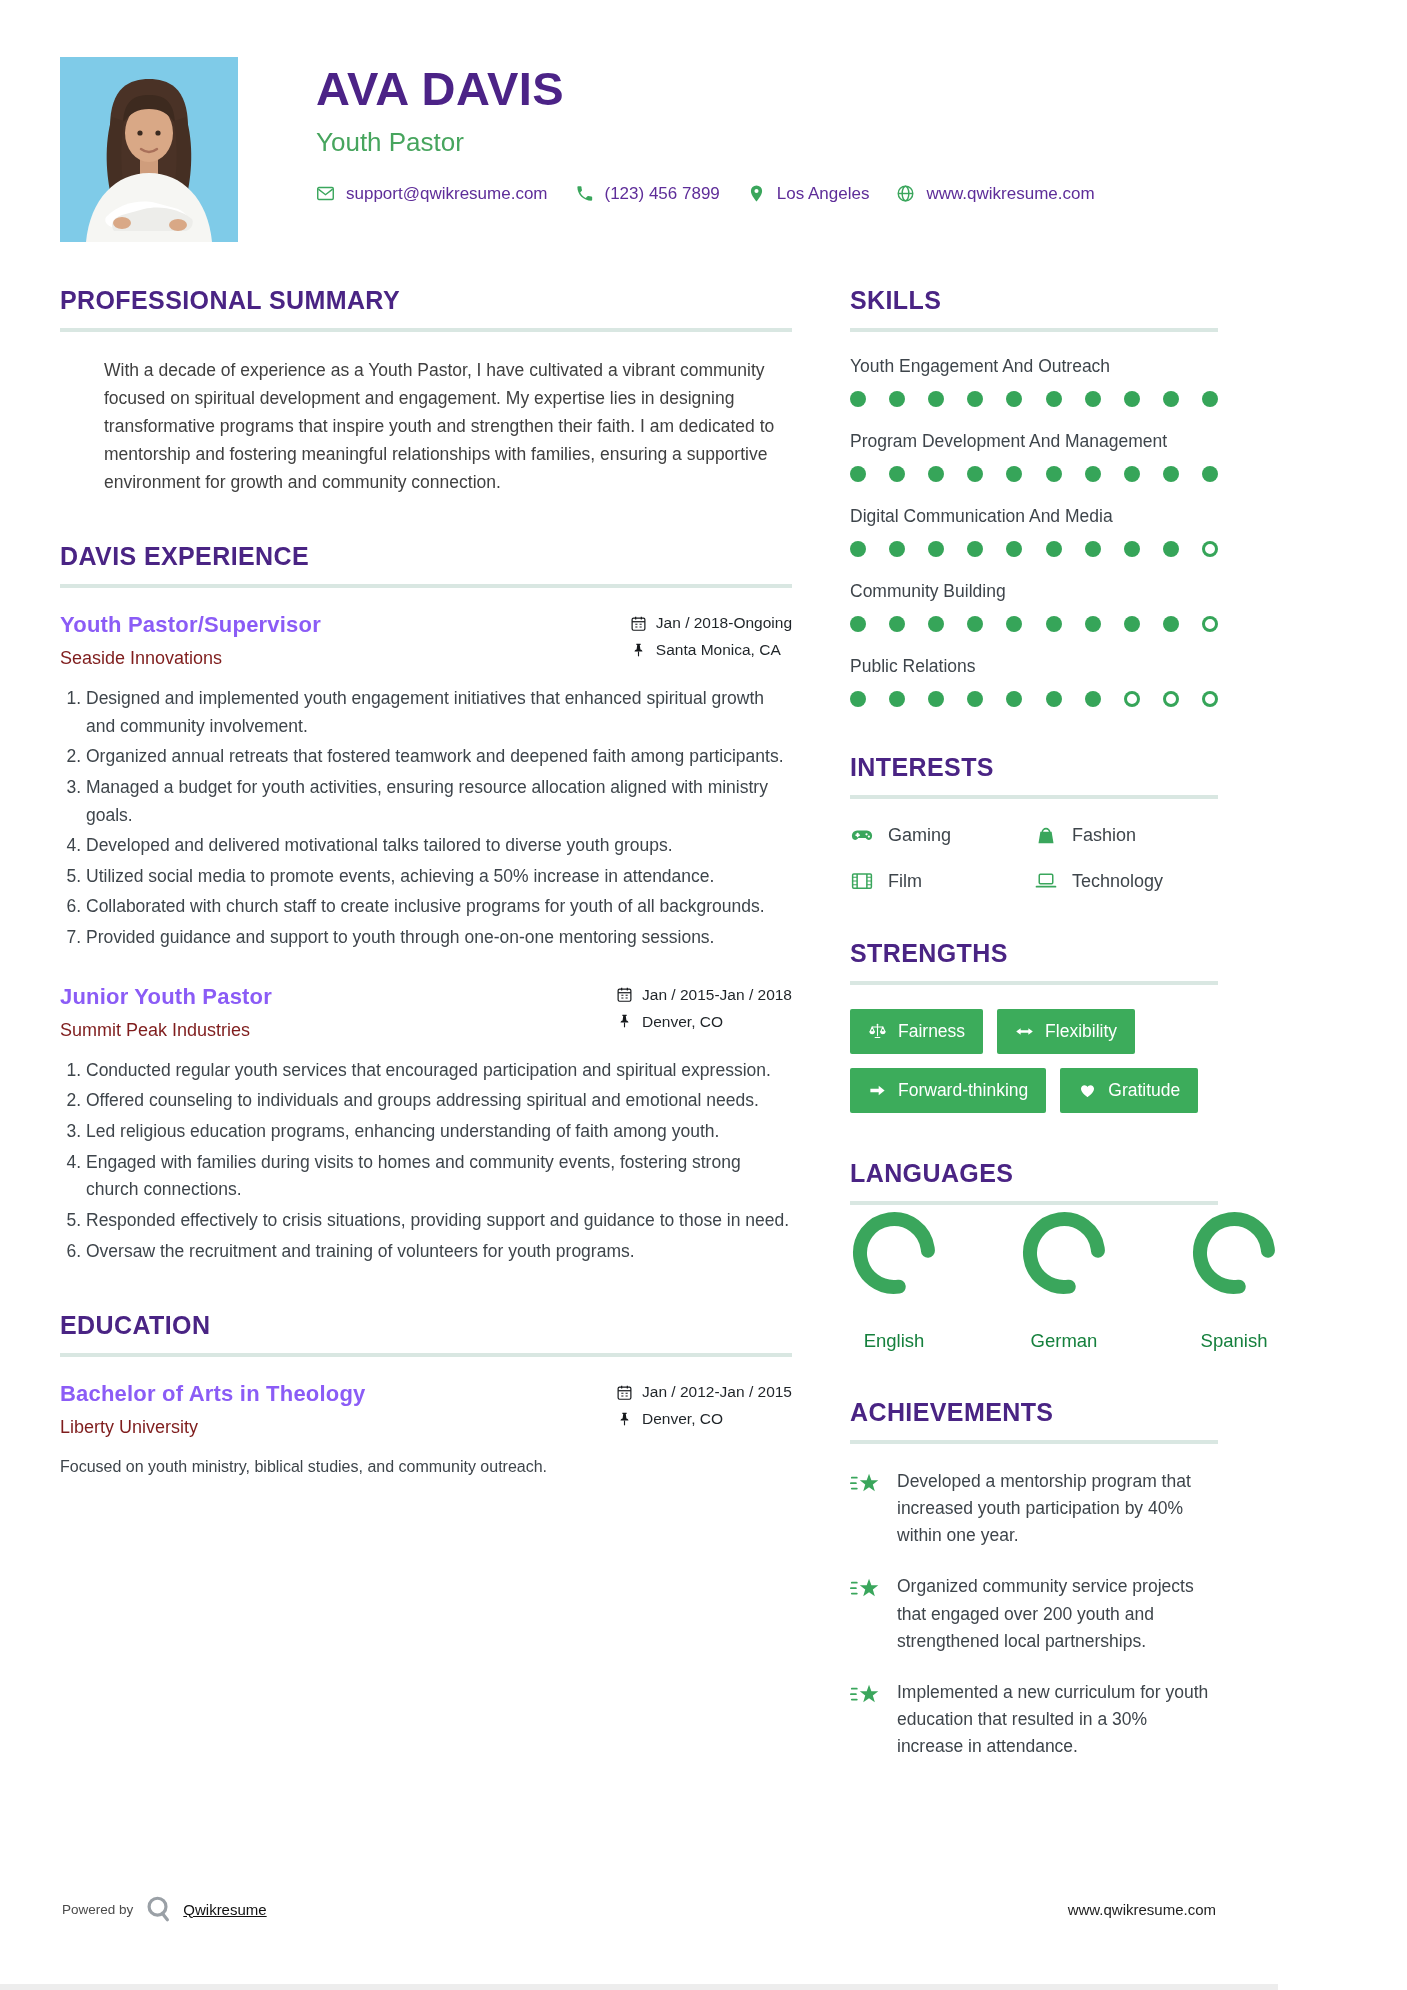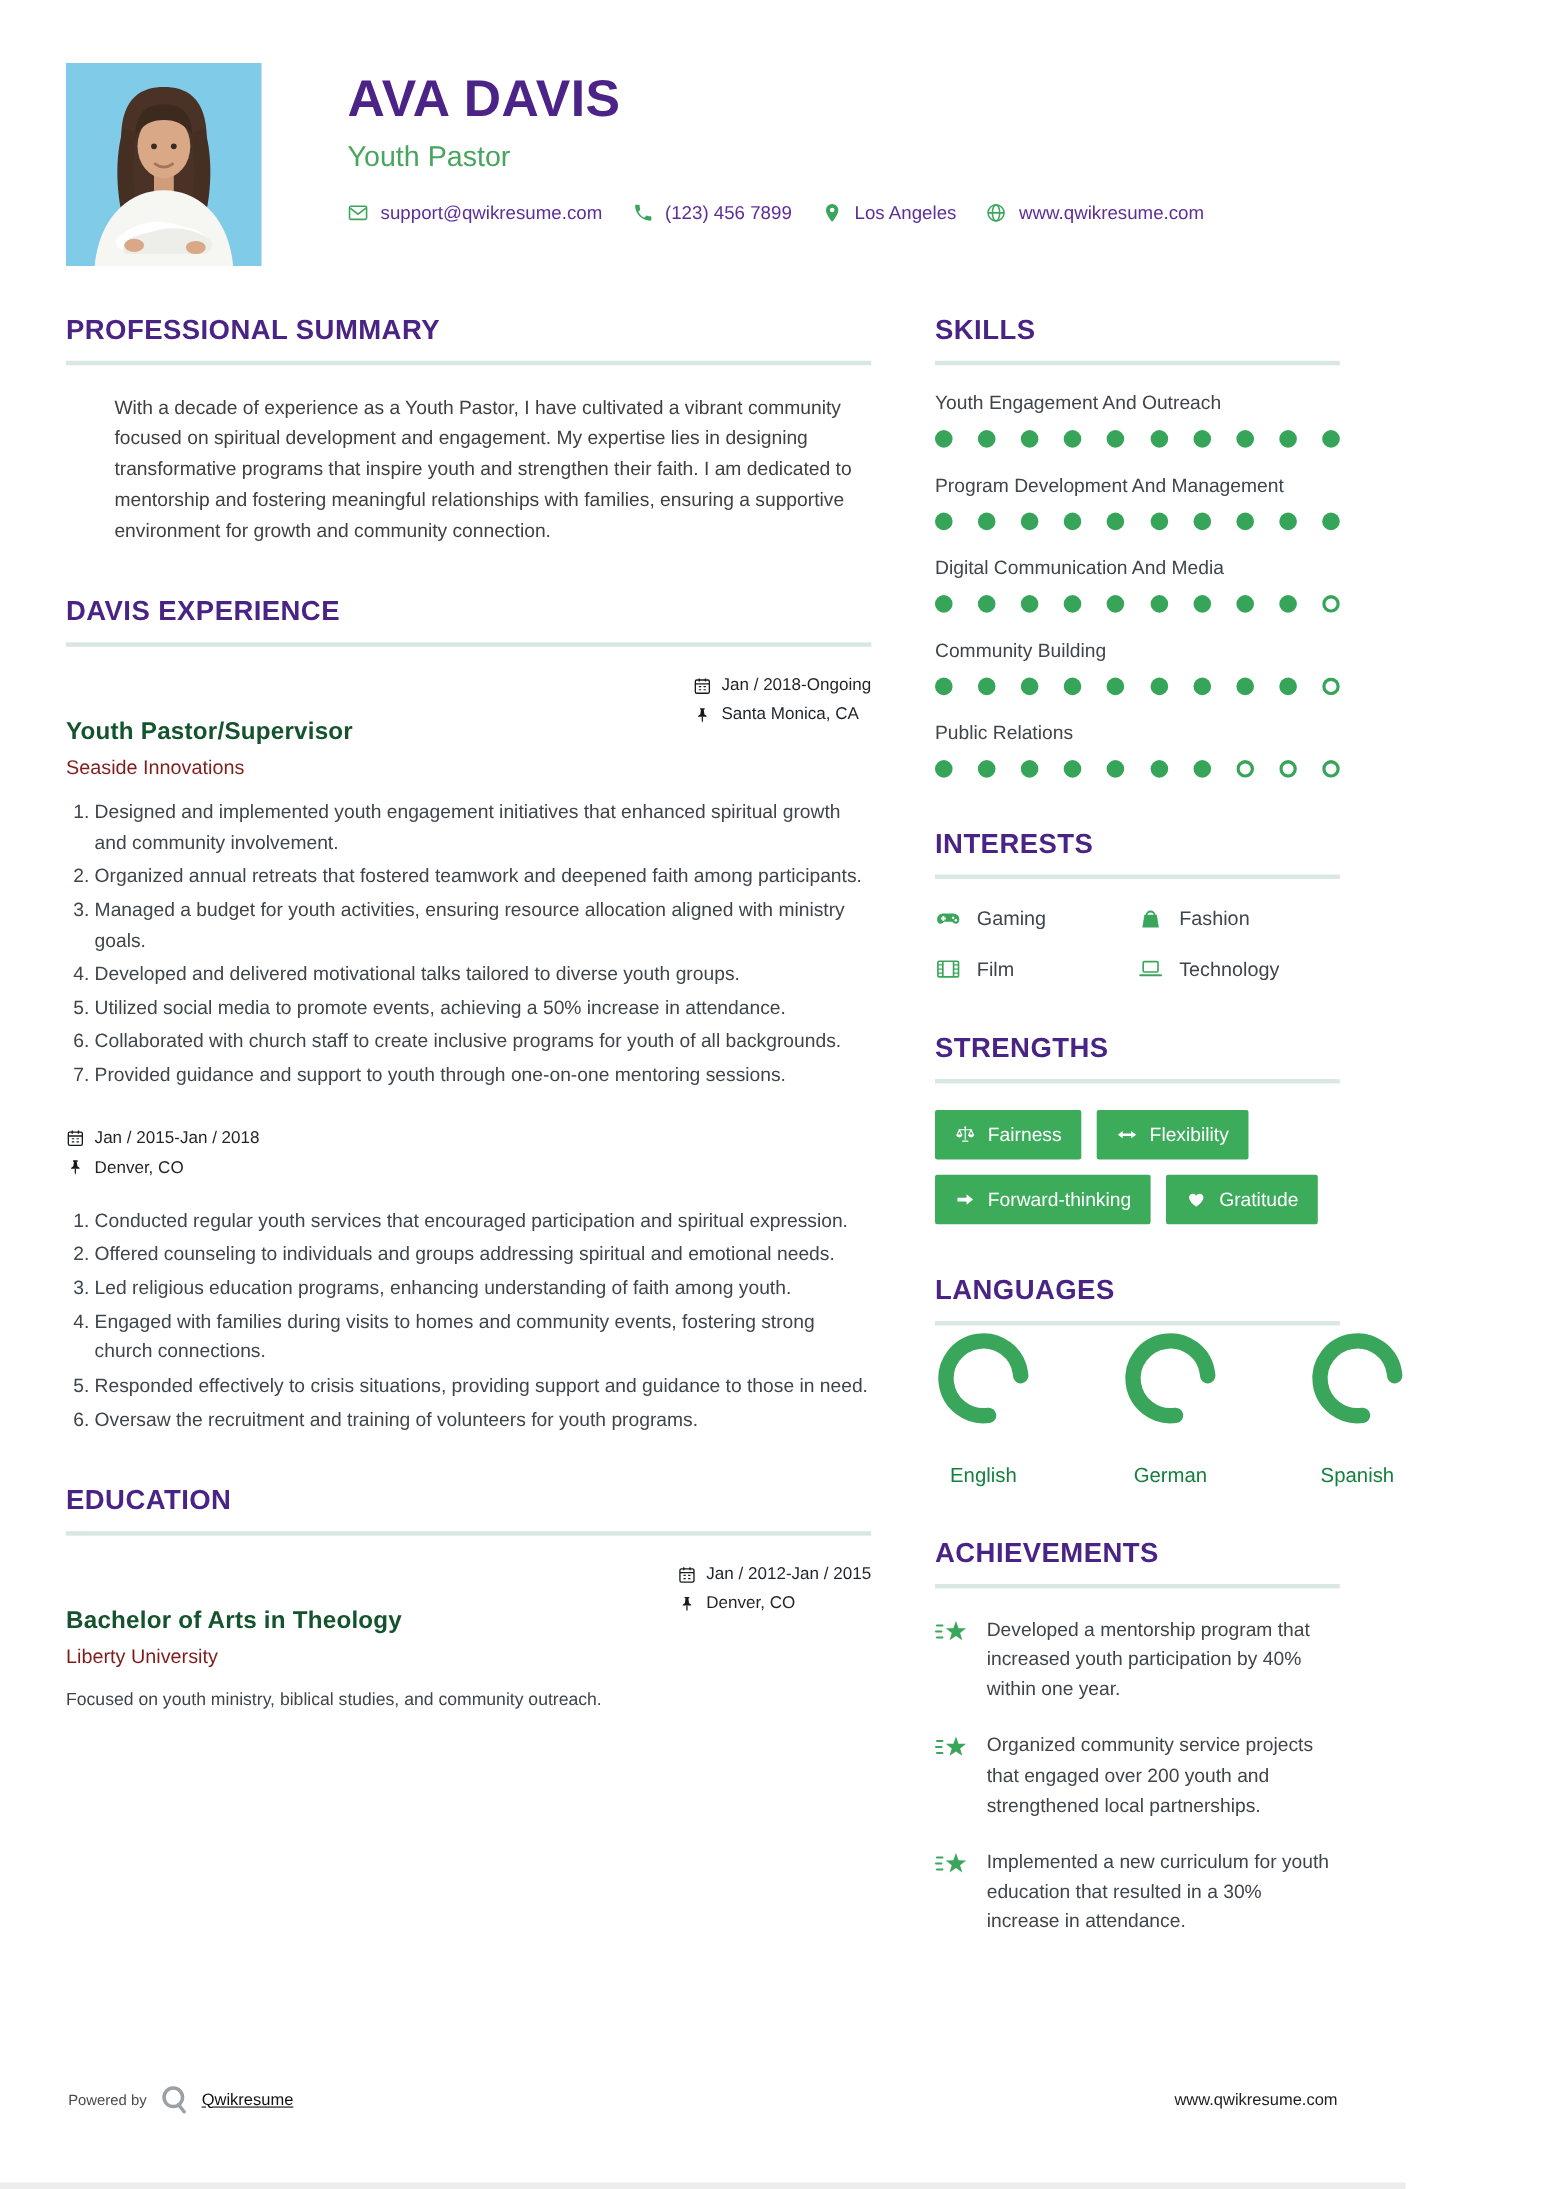--- a/index.html
+++ b/index.html
@@ -31,21 +31,21 @@
   .sec-head { font-size:25px; font-weight:bold; color:#4a2484; letter-spacing:.4px;
               padding-bottom:13px; border-bottom:4px solid #d9e7e2; }
   .sec-body { padding-top:24px; }
 
   .summary-text { font-size:17.5px; line-height:1.6; color:#404040;margin-left:44px; }
 
   
   .job { margin-bottom:32px; }
   .job:last-child { margin-bottom:0; }
   .job-head { display:flex; justify-content:space-between; align-items:flex-start; }
-  .job-title { font-size:22px; font-weight:bold; color:#14532d; letter-spacing:.2px;margin-top:40px; }
+  .job-title { font-size:22px; font-weight:bold; color:#8b5cf6; letter-spacing:.2px; }
   .job-company { font-size:18px; color:#7f1d1d; margin-top:10px; }
   .job-meta { text-align:right; flex:0 0 auto; padding-top:2px; }
   .meta-row { display:flex; justify-content:flex-start; align-items:center; gap:9px;
               font-size:15.5px; color:#1f2428; margin-bottom:9px; }
   .meta-row .mi { width:17px; height:17px; color:#16191c; display:inline-flex; }
   .job-bullets { margin-top:16px; padding-left:26px; }
   .job-bullets li { font-size:17.5px; line-height:1.58; color:#3e454b; margin-bottom:3px; }
   .edu-desc { font-size:16px; line-height:1.6; color:#3e454b; margin-top:16px; }
 
   
@@ -209,20 +209,24 @@
                   <li>Managed a budget for youth activities, ensuring resource allocation aligned with ministry goals.</li>
                   <li>Developed and delivered motivational talks tailored to diverse youth groups.</li>
                   <li>Utilized social media to promote events, achieving a 50% increase in attendance.</li>
                   <li>Collaborated with church staff to create inclusive programs for youth of all backgrounds.</li>
                   <li>Provided guidance and support to youth through one-on-one mentoring sessions.</li>
                 </ol>
   </article>
 
   <article class="job">
     <div class="job-head">
+      <div>
+        <h3 class="job-title">Junior Youth Pastor</h3>
+        <div class="job-company">Summit Peak Industries</div>
+      </div>
       <div class="job-meta">
         <div class="meta-row">
           <span class="mi">
                         <svg viewBox="0 0 24 24" fill="none" stroke="currentColor" stroke-width="1.7">
                           <rect x="3" y="4.5" width="18" height="17" rx="2"></rect>
                           <path d="M3 9.5h18"></path>
                           <path d="M8 2.5v4M16 2.5v4"></path>
                           <path d="M7.5 13h3M13.5 13h3M7.5 17h3M13.5 17h3" stroke-width="1.5"></path>
                         </svg>
                       </span>

